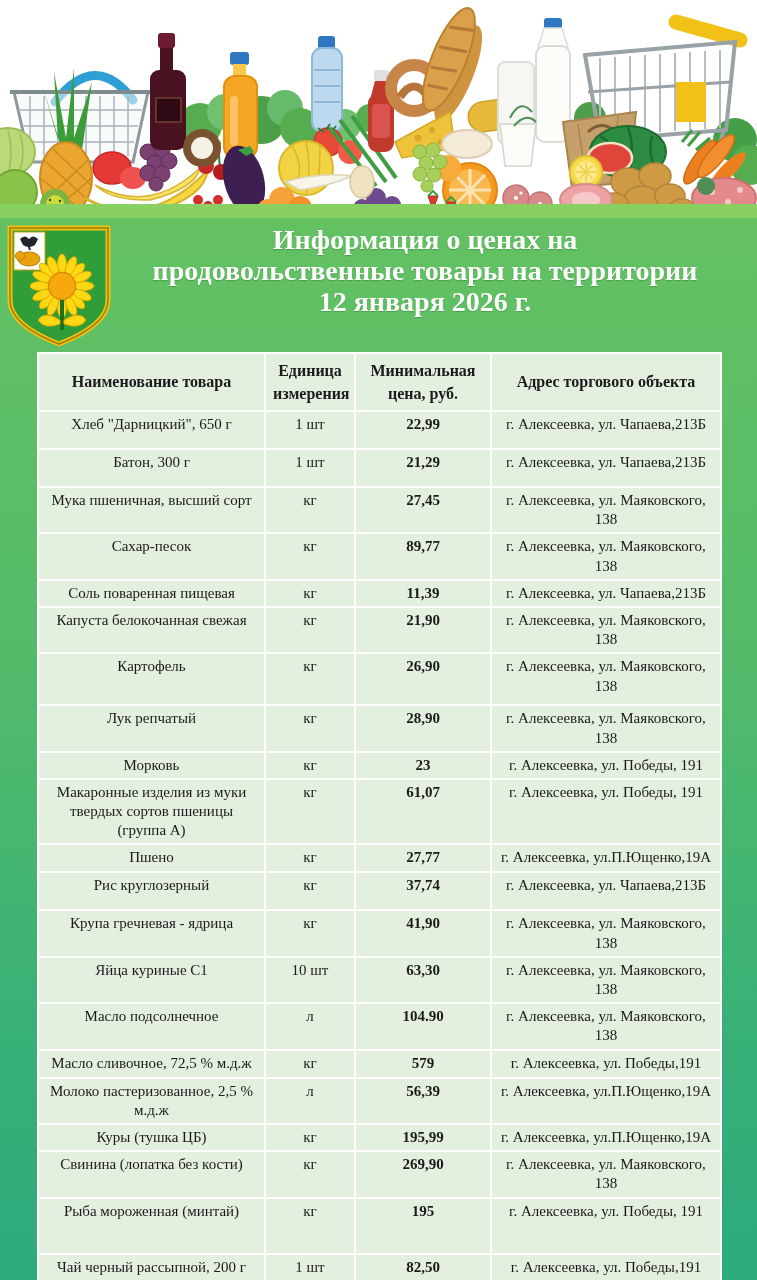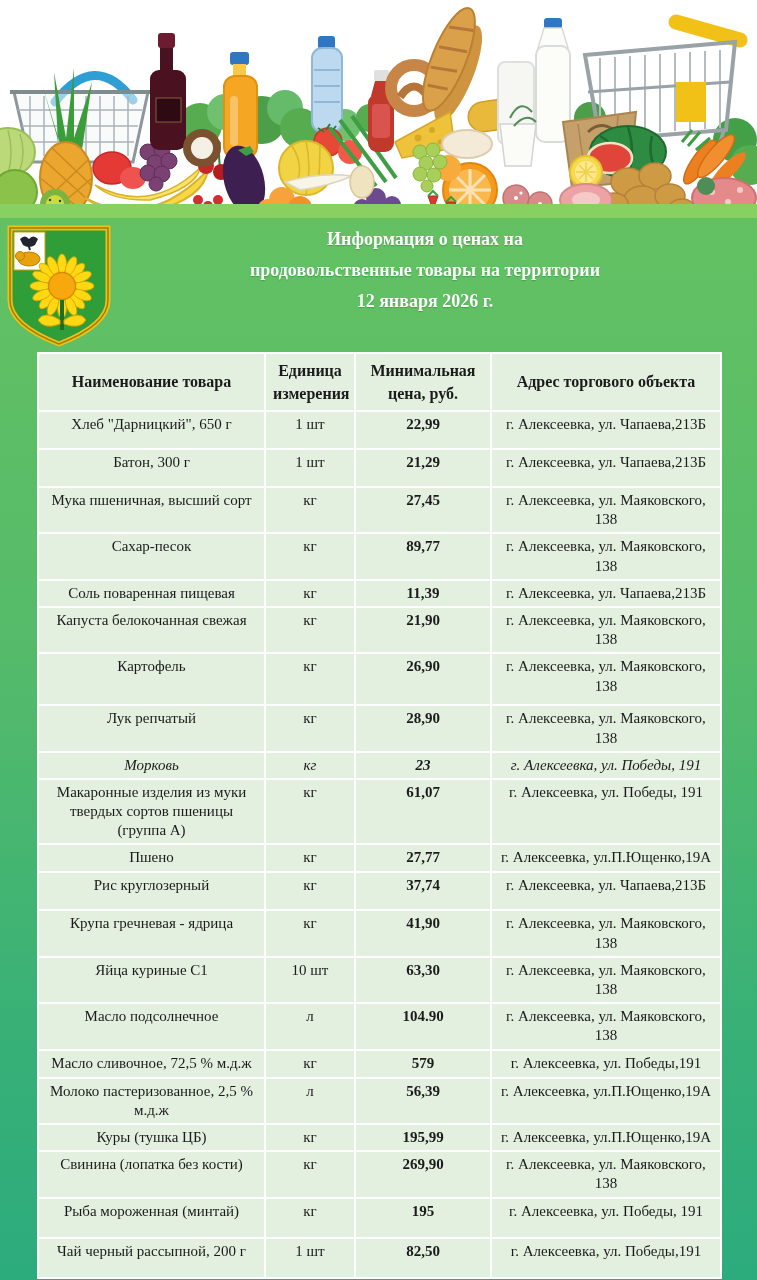--- a/index.html
+++ b/index.html
@@ -14,21 +14,21 @@
     position:absolute;left:0;right:0;top:218px;bottom:0;
     background:linear-gradient(180deg,#63c162 0%,#55bb6a 40%,#39b176 75%,#2cab7d 100%);
   }
   .banner{position:absolute;top:0;left:0;}
   .emblem{position:absolute;top:224px;left:6px;}
   .title-block{
     position:absolute;top:224px;left:112px;width:626px;
     text-align:center;
     color:#ffffff;
     font-weight:bold;
-    font-size:18px;line-height:31px;
+    font-size:28px;line-height:31px;
     text-shadow:0 1px 1px rgba(0,60,0,.25);
   }
   table.price-table{
     position:absolute;top:352px;left:37px;
     width:683px;
     border-collapse:collapse;
     table-layout:fixed;
     color:#1b1b1b;
   }
   table.price-table th, table.price-table td{
@@ -397,21 +397,21 @@
           <td class="unit-cell">кг</td>
           <td class="price-cell">26,90</td>
           <td class="address-cell">г. Алексеевка, ул. Маяковского, 138</td>
         </tr>
         <tr style="height: 44px;">
           <td class="name-cell">Лук репчатый</td>
           <td class="unit-cell">кг</td>
           <td class="price-cell">28,90</td>
           <td class="address-cell">г. Алексеевка, ул. Маяковского, 138</td>
         </tr>
-        <tr style="height: 16px; font-style: italic;">
+        <tr style="height: 16px;">
           <td class="name-cell">Морковь</td>
           <td class="unit-cell">кг</td>
           <td class="price-cell">23</td>
           <td class="address-cell">г. Алексеевка, ул. Победы, 191</td>
         </tr>
         <tr style="height: 58px;">
           <td class="name-cell">Макаронные изделия из муки твердых сортов пшеницы (группа А)</td>
           <td class="unit-cell">кг</td>
           <td class="price-cell">61,07</td>
           <td class="address-cell">г. Алексеевка, ул. Победы, 191</td>
@@ -463,21 +463,21 @@
           <td class="unit-cell">кг</td>
           <td class="price-cell">195,99</td>
           <td class="address-cell">г. Алексеевка, ул.П.Ющенко,19А</td>
         </tr>
         <tr style="height: 32px; padding-left: 44px;">
           <td class="name-cell">Свинина (лопатка без кости)</td>
           <td class="unit-cell">кг</td>
           <td class="price-cell">269,90</td>
           <td class="address-cell">г. Алексеевка, ул. Маяковского, 138</td>
         </tr>
-        <tr style="height: 40px;">
+        <tr style="height: 56px;">
           <td class="name-cell">Рыба мороженная (минтай)</td>
           <td class="unit-cell">кг</td>
           <td class="price-cell">195</td>
           <td class="address-cell">г. Алексеевка, ул. Победы, 191</td>
         </tr>
         <tr style="height: 40px;">
           <td class="name-cell">Чай черный рассыпной, 200 г</td>
           <td class="unit-cell">1 шт</td>
           <td class="price-cell">82,50</td>
           <td class="address-cell">г. Алексеевка, ул. Победы,191</td>

